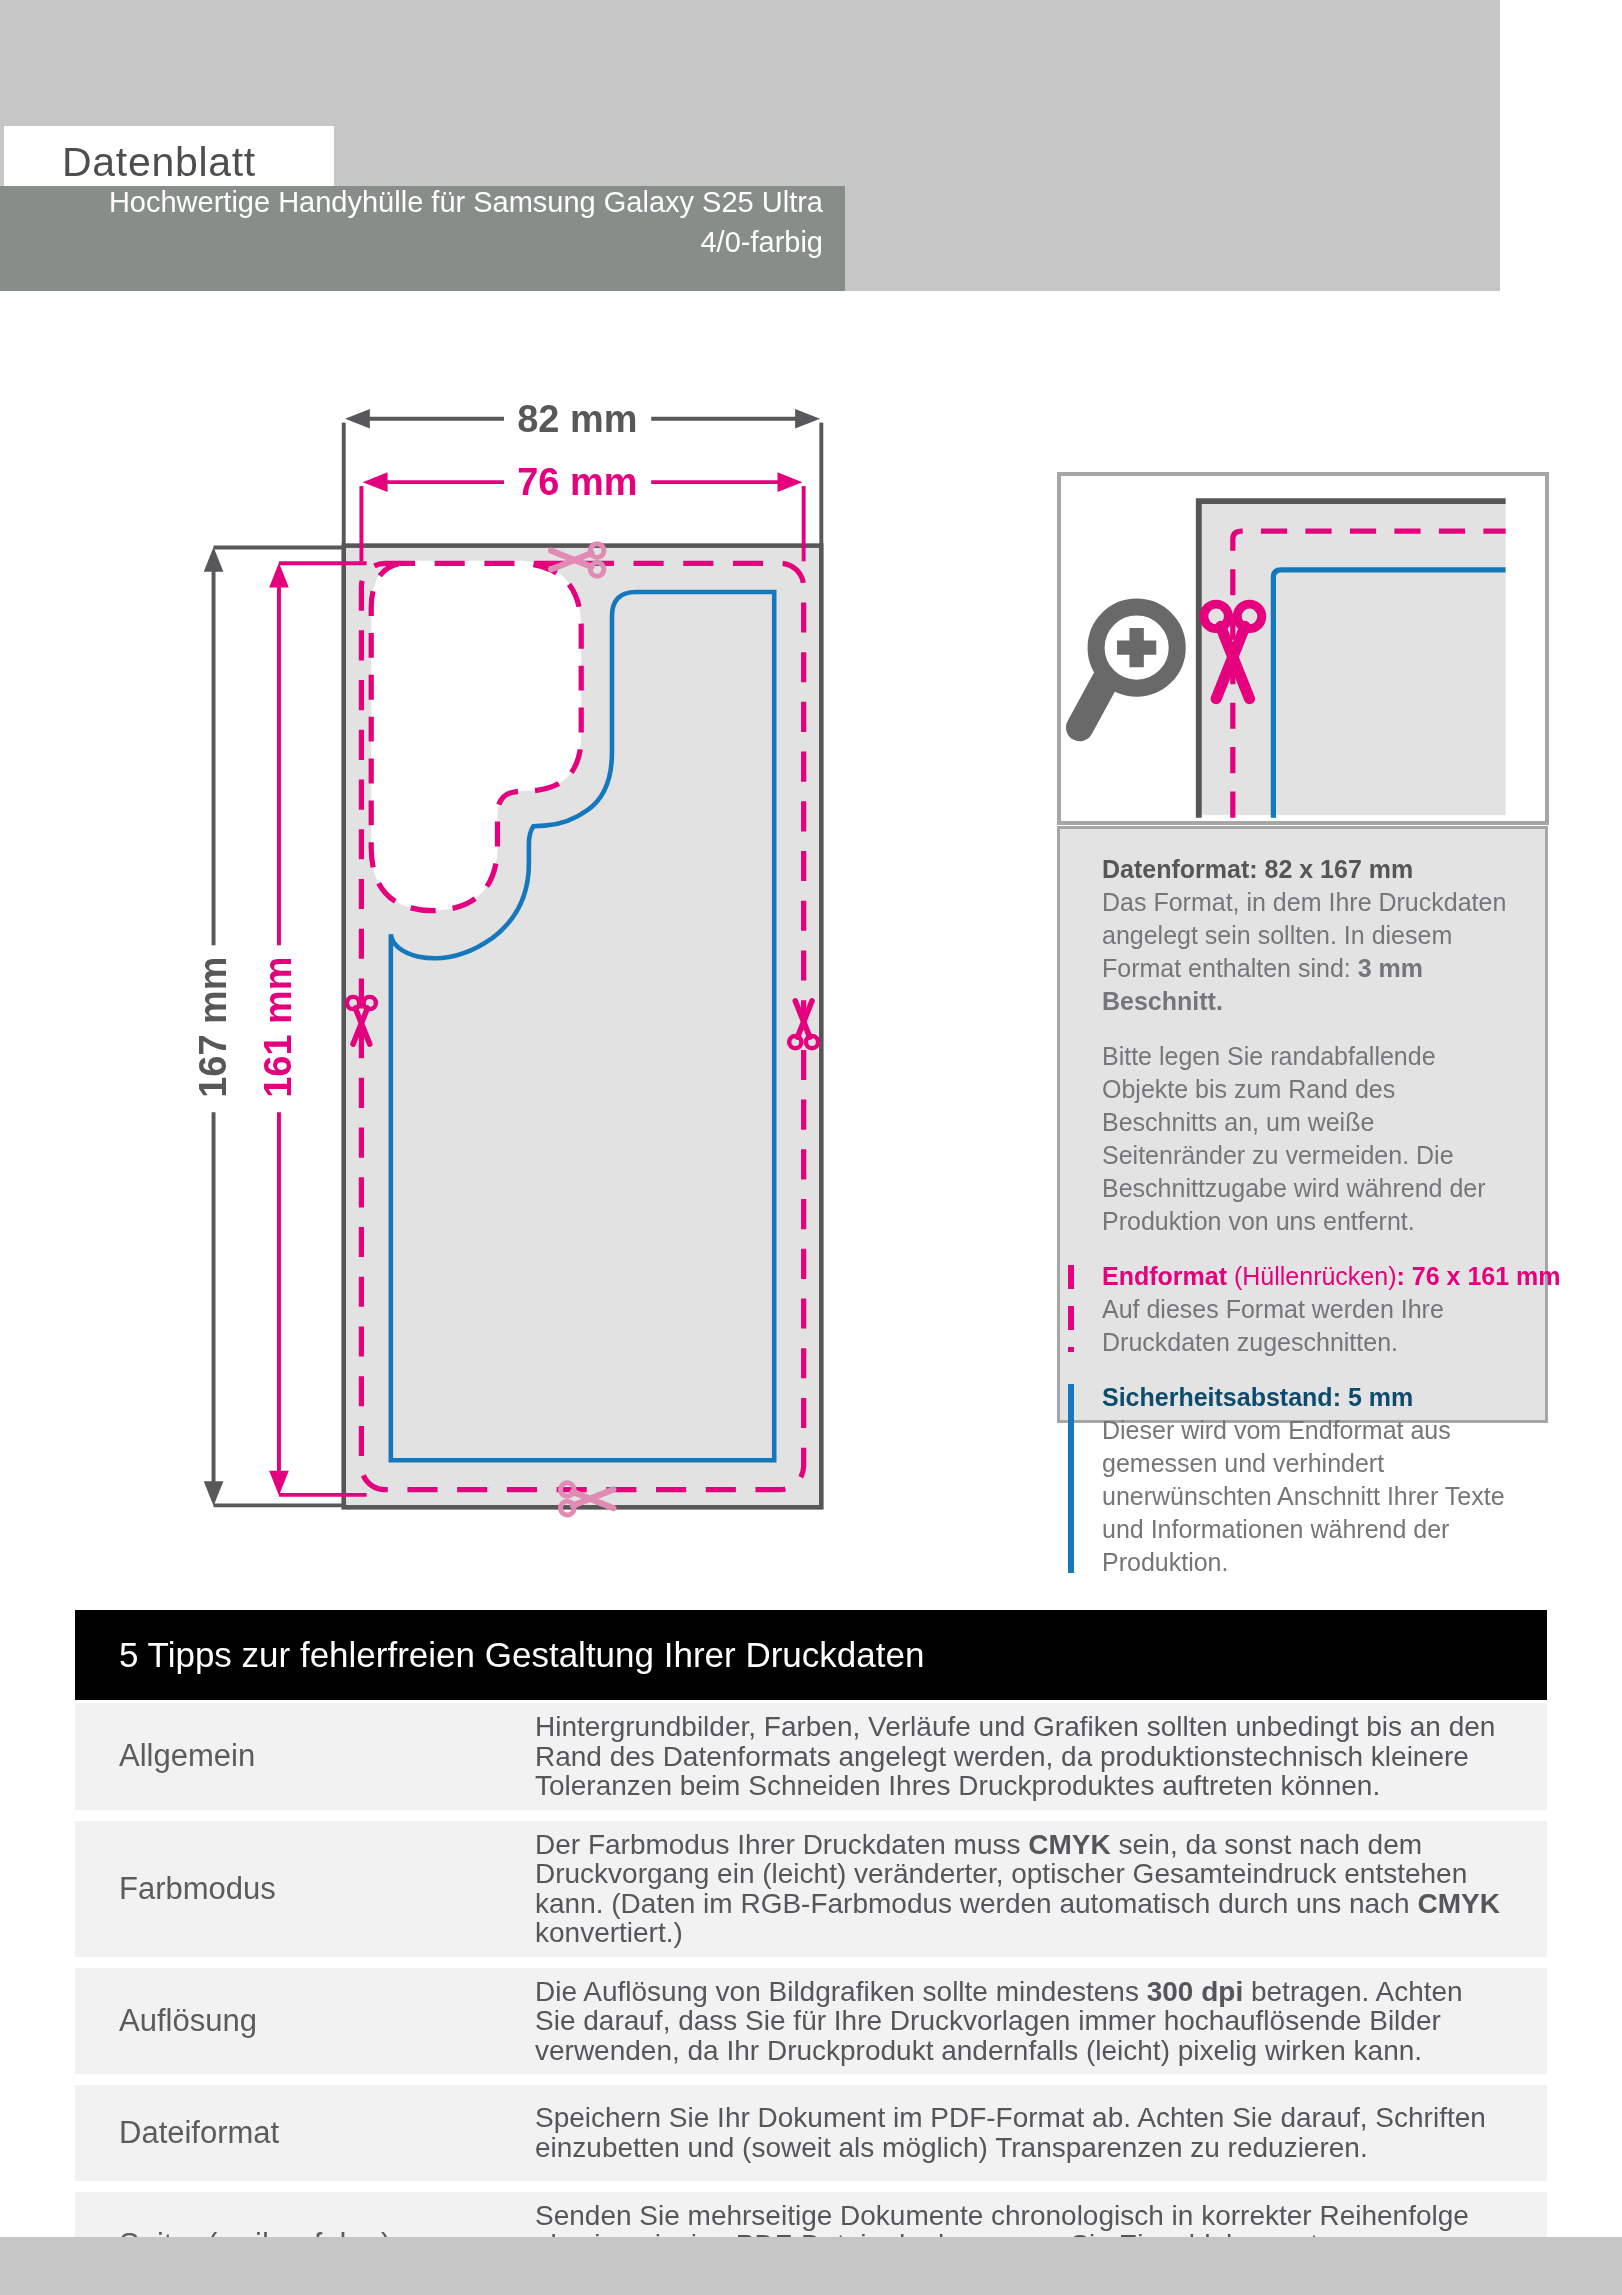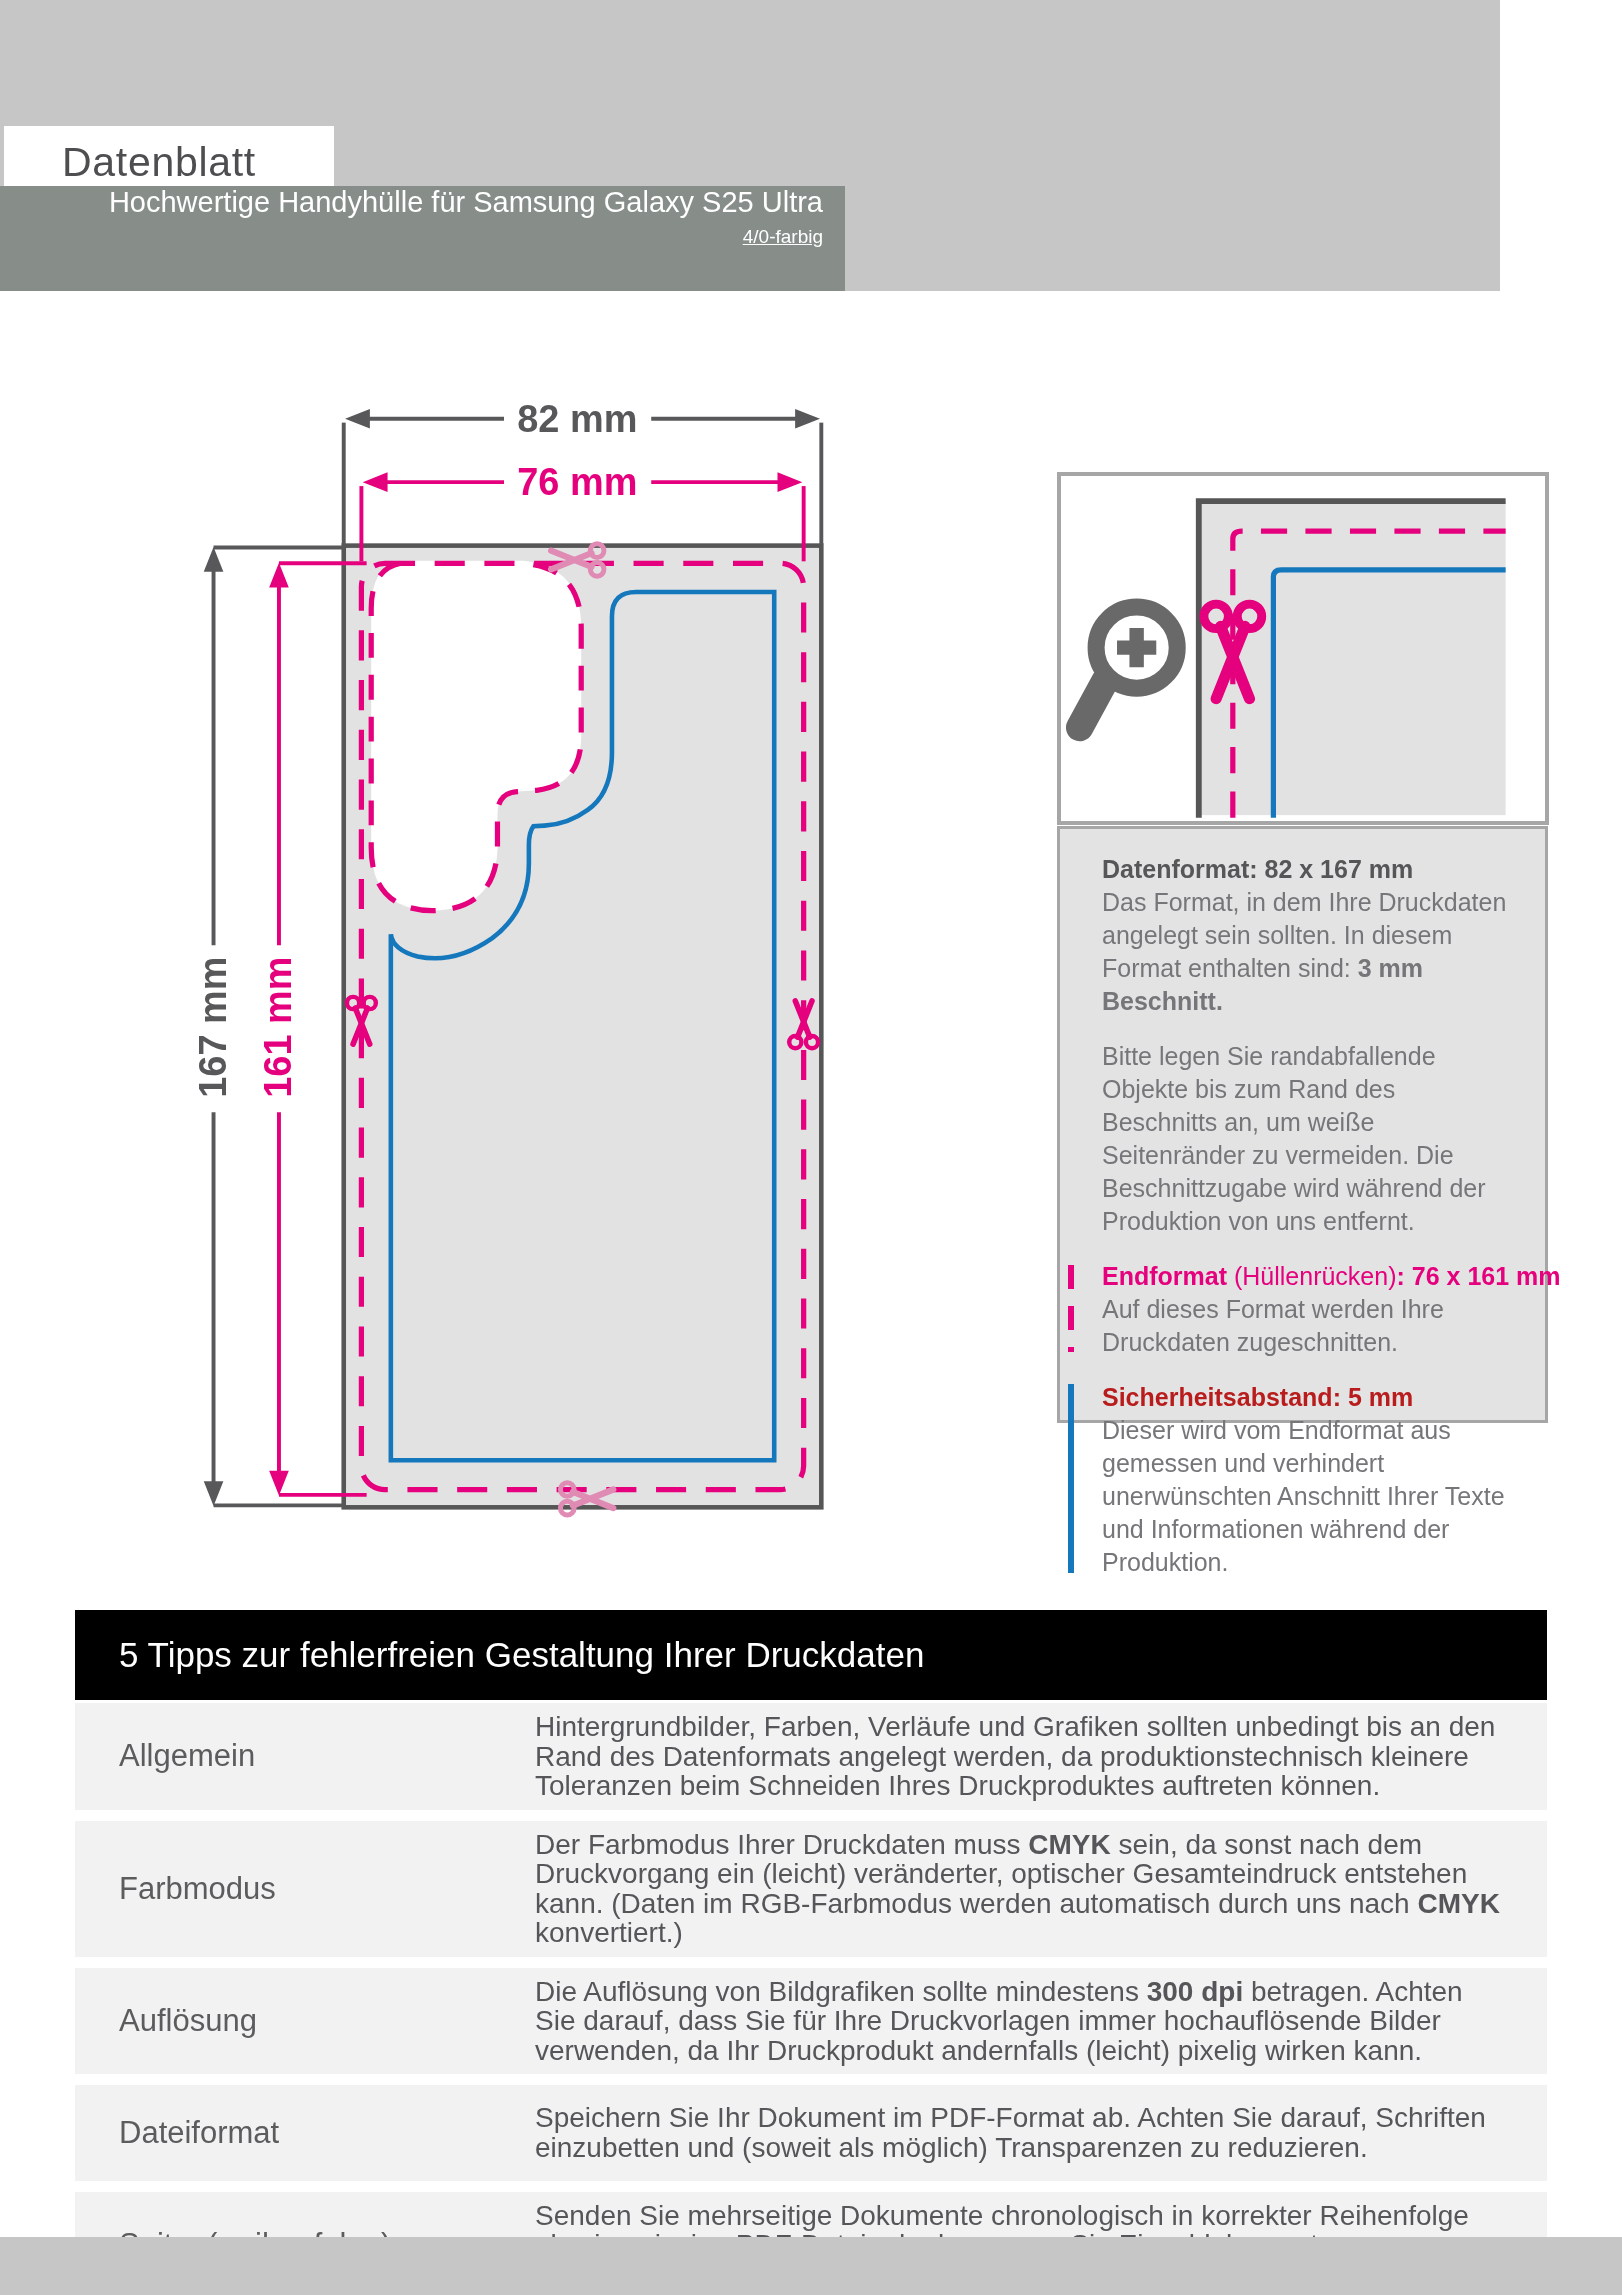--- a/index.html
+++ b/index.html
@@ -8,32 +8,32 @@
 
   
   .top-band{position:absolute;left:0;top:0;width:1500px;height:291px;background:#c6c6c6;}
   .title-box{position:absolute;left:4px;top:126px;width:330px;height:60px;background:#ffffff;
              display:flex;align-items:flex-end;}
   .title-box span{margin-left:58px;font-size:41px;color:#4e4e50;letter-spacing:0.7px;}
   .subtitle-band{position:absolute;left:0;top:186px;width:845px;height:105px;background:#878e89;
                  display:flex;flex-direction:column;justify-content:flex-start;align-items:flex-end;
                  gap:6.5px;box-sizing:border-box;padding-right:22px;color:#ffffff;}
   .subtitle-band .l1{font-size:29px;}
-  .subtitle-band .l2{font-size:19px;text-decoration:underline;}
+  .subtitle-band .l2{font-size:29px;}
 
   
   .detail-box{position:absolute;left:1057px;top:472px;width:492px;height:353px;background:#ffffff;
               border:4.6px solid #a6a6a6;box-sizing:border-box;}
   .info-panel{position:absolute;left:1057px;top:826px;width:491px;height:597px;background:#e3e3e3;
               border:3.3px solid #a6a6a6;box-sizing:border-box;padding:23.6px 30px 0 42px;}
   .ip-group{position:relative;margin:0 0 22px 0;}
   .ip-group p{margin:0 0 0 0;font-size:25px;line-height:33px;color:#76767a;}
   .ip-group p.ip-title{font-weight:bold;color:#565659;}
   .ip-group p.ip-title-pink{color:#e5007d;white-space:nowrap;}
-  .ip-group p.ip-title-blue{color:#b91c1c;font-weight:bold;}
+  .ip-group p.ip-title-blue{color:#0c4a6e;font-weight:bold;}
   .ip-group p + p{margin-top:0;}
   .ip-group p.ip-para{margin-bottom:22px;}
   .ip-group p.ip-para:last-child{margin-bottom:0;}
   .bar-dashed-pink::before{content:"";position:absolute;left:-34px;top:5.2px;bottom:6.5px;width:5.9px;
       background:repeating-linear-gradient(to bottom,#e5007d 0 23.6px,rgba(0,0,0,0) 23.6px 41px);}
   .bar-solid-blue::before{content:"";position:absolute;left:-34px;top:3.9px;bottom:5.2px;width:5.9px;
       background:#1577bc;}
 
   
   .tips-header{position:absolute;left:75px;top:1610px;width:1472px;height:90px;background:#000000;

